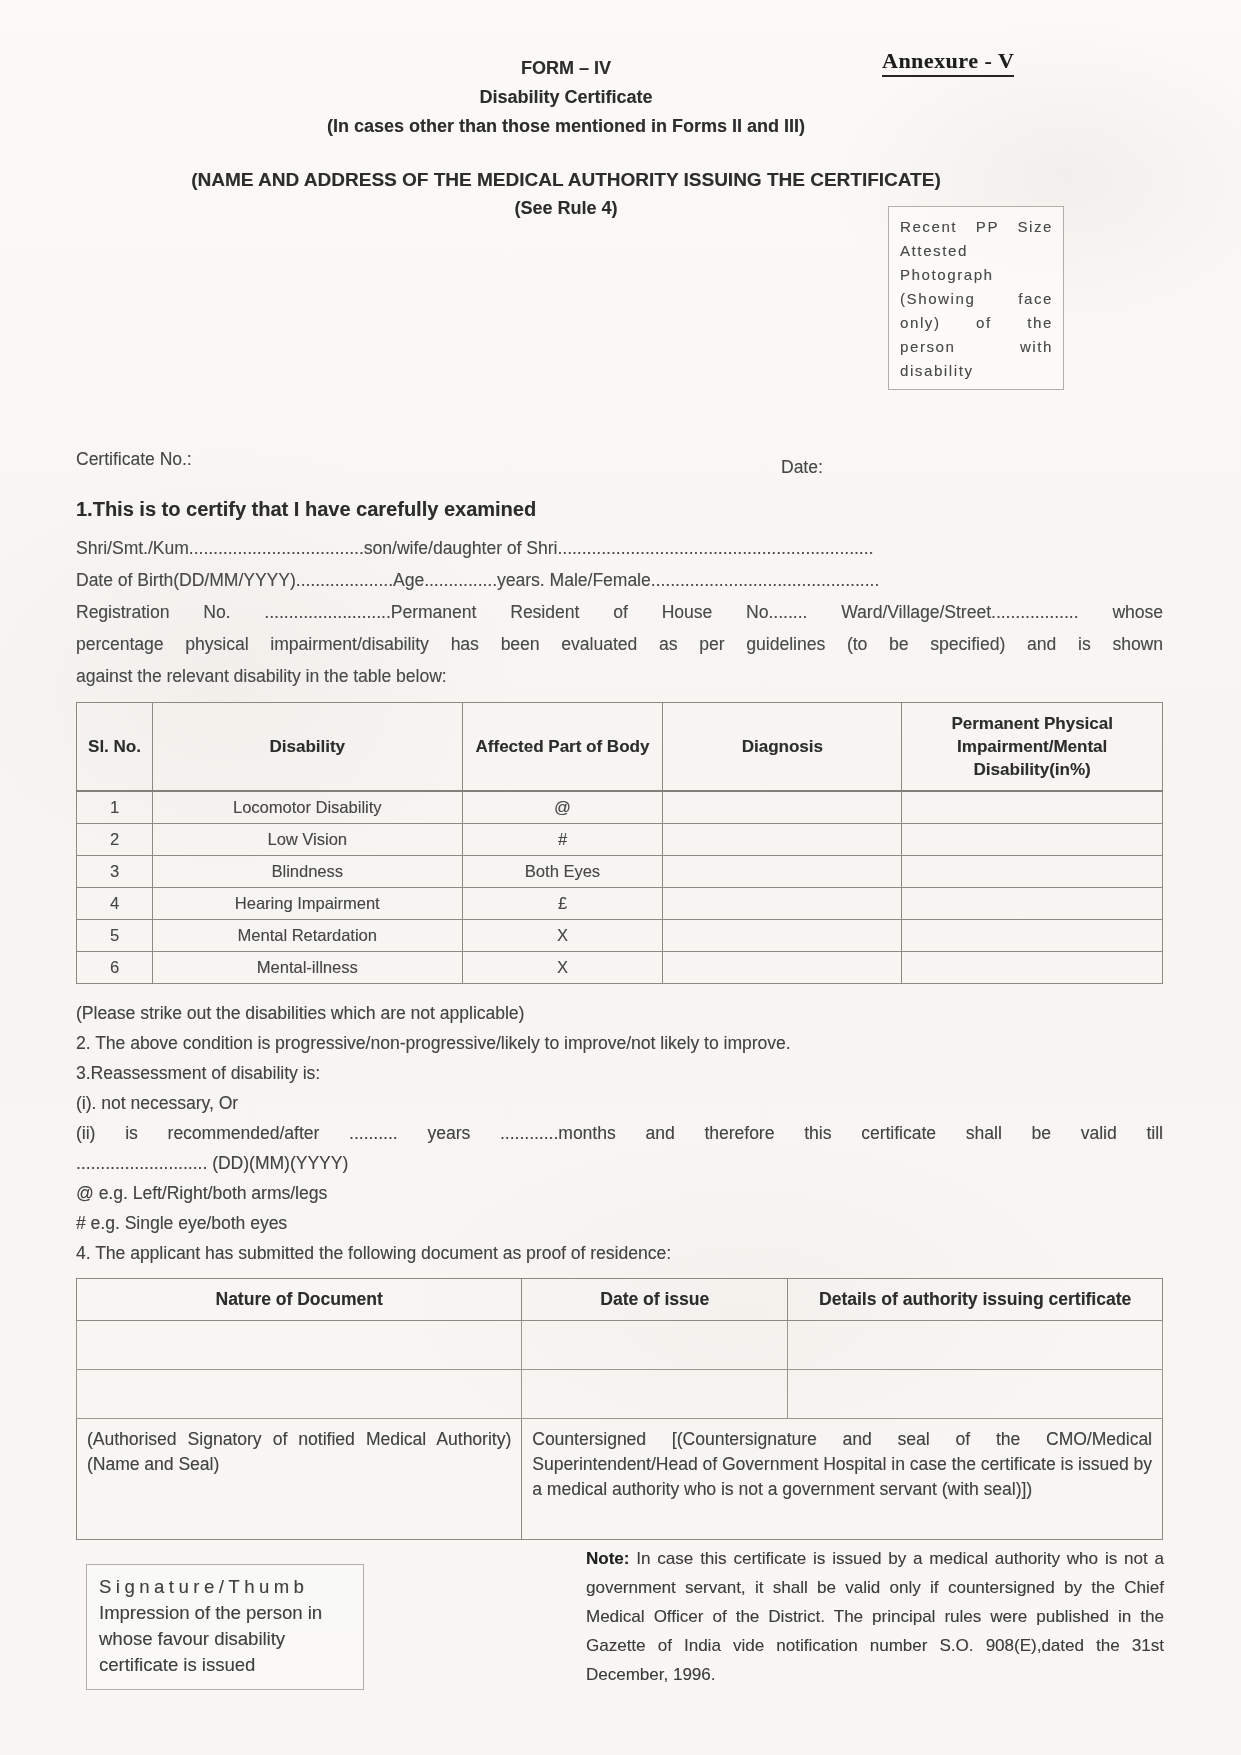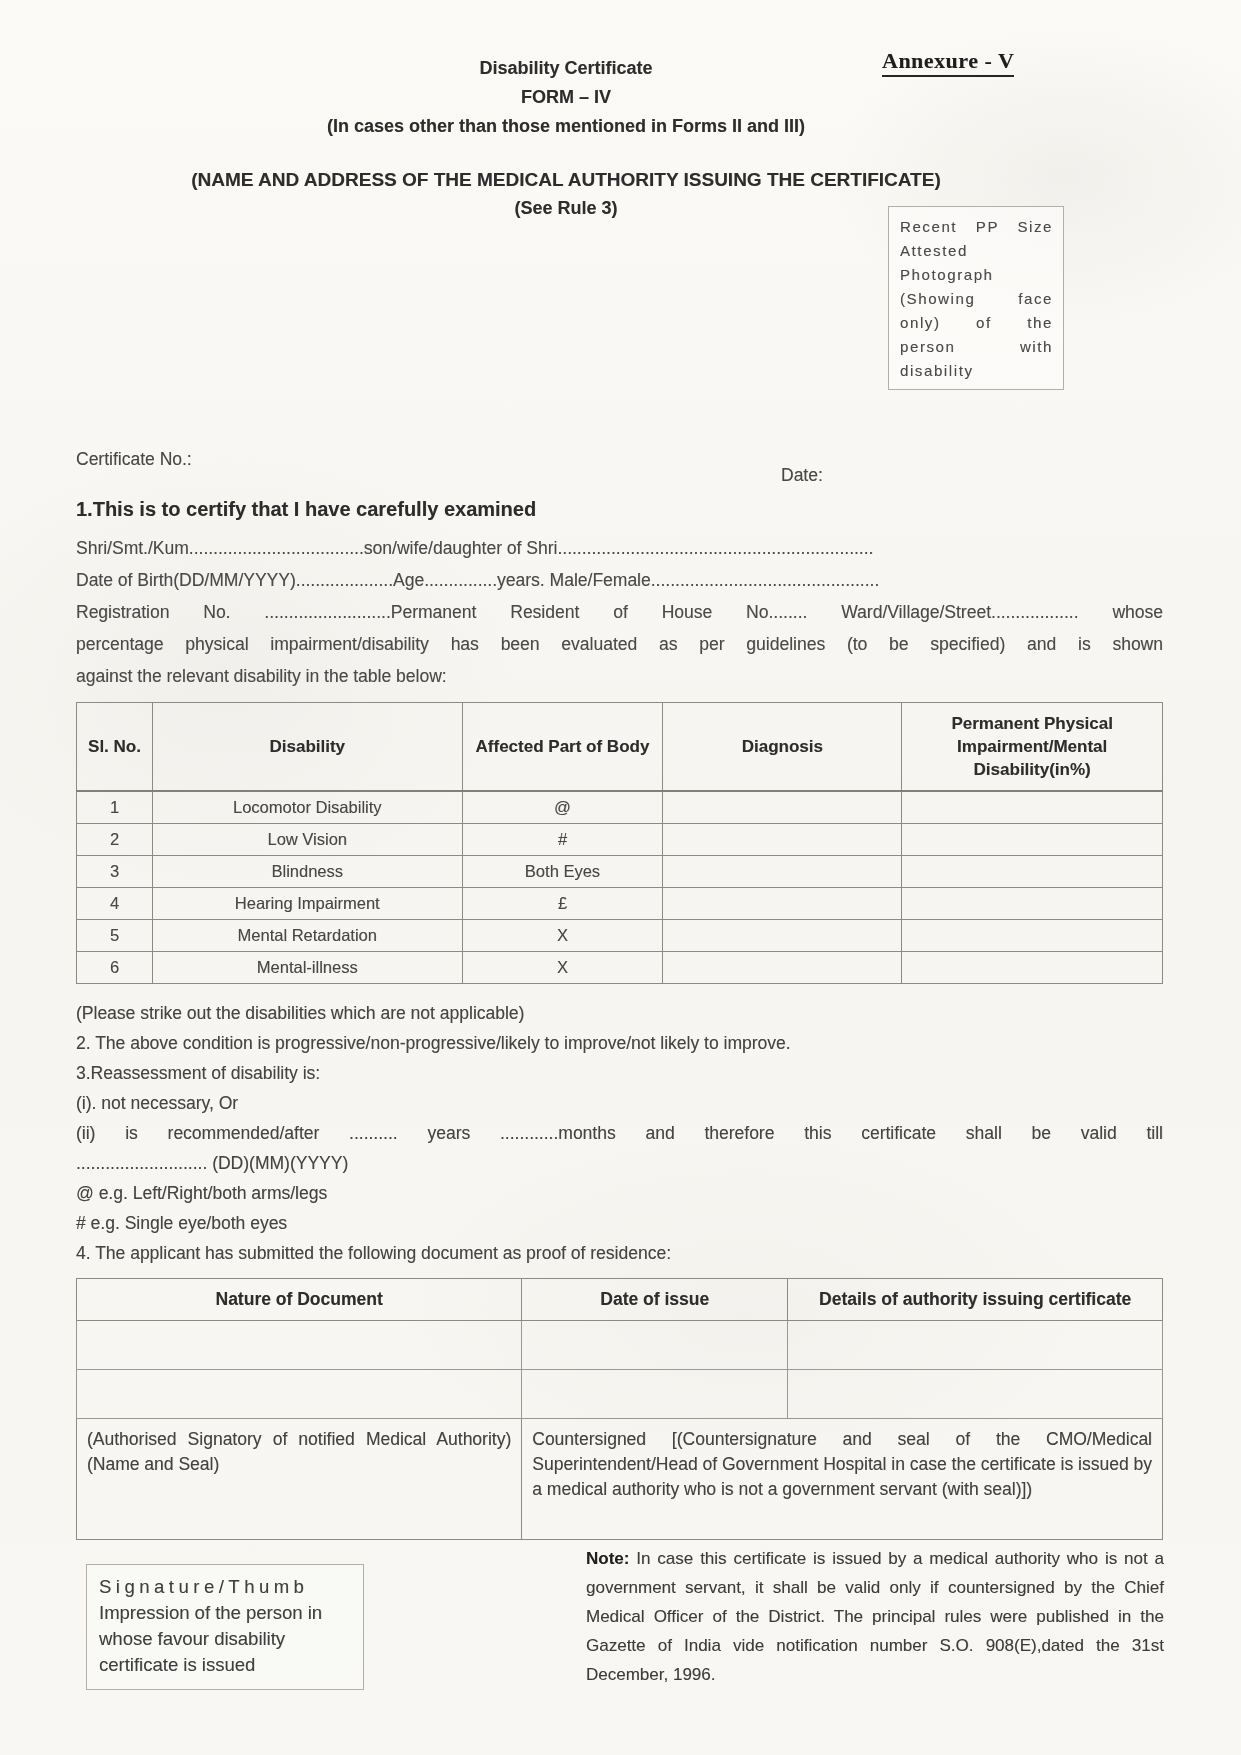--- a/index.html
+++ b/index.html
@@ -35,21 +35,21 @@
     position:absolute; left:888px; top:206px; width:176px; min-height:180px;
     box-sizing:border-box; border:1px solid #b2afa8;
     background:rgba(253,252,250,0.65);
     padding:8px 10px 6px 11px;
     font-size:15px; line-height:24px; letter-spacing:1.6px;
     text-align:justify; color:#4a4a4a;
   }
 
   
   .cert-row { position:relative; margin-top:224px; font-size:17.5px; line-height:24px; color:#484848; }
-  .date-label { position:absolute; left:705px; top:16px; }
+  .date-label { position:absolute; left:705px; top:8px; }
 
   .certify-head { margin-top:26px; font-weight:bold; font-size:20px; line-height:25px; color:#2c2c2c; }
 
   .plines { margin-top:10px; font-size:17.5px; color:#4a4a4a; }
   .pline { line-height:32px; white-space:nowrap; overflow:hidden; }
   .pline.just { white-space:normal; text-align:justify; text-align-last:justify; }
 
   
   table { border-collapse:collapse; width:100%; }
   .tbl1 { margin-top:10px; font-size:17px; }
@@ -100,25 +100,25 @@
 
 <div class="page">
 
   <div class="annexure">Annexure - V</div>
 
   <div class="photo-box">Recent PP Size Attested Photograph (Showing face only) of the person with disability</div>
 
   <div class="content">
 
     <div class="doc-header">
+      <div class="hline">FORM – IV</div>
       <div class="hline">Disability Certificate</div>
-      <div class="hline">FORM – IV</div>
       <div class="hline">(In cases other than those mentioned in Forms II and III)</div>
       <div class="hline big">(NAME AND ADDRESS OF THE MEDICAL AUTHORITY ISSUING THE CERTIFICATE)</div>
-      <div class="hline">(See Rule 3)</div>
+      <div class="hline">(See Rule 4)</div>
     </div>
 
     <div class="cert-row">
       <span>Certificate No.:</span>
       <span class="date-label">Date:</span>
     </div>
 
     <div class="certify-head">1.This is to certify that I have carefully examined</div>
 
     <div class="plines">

